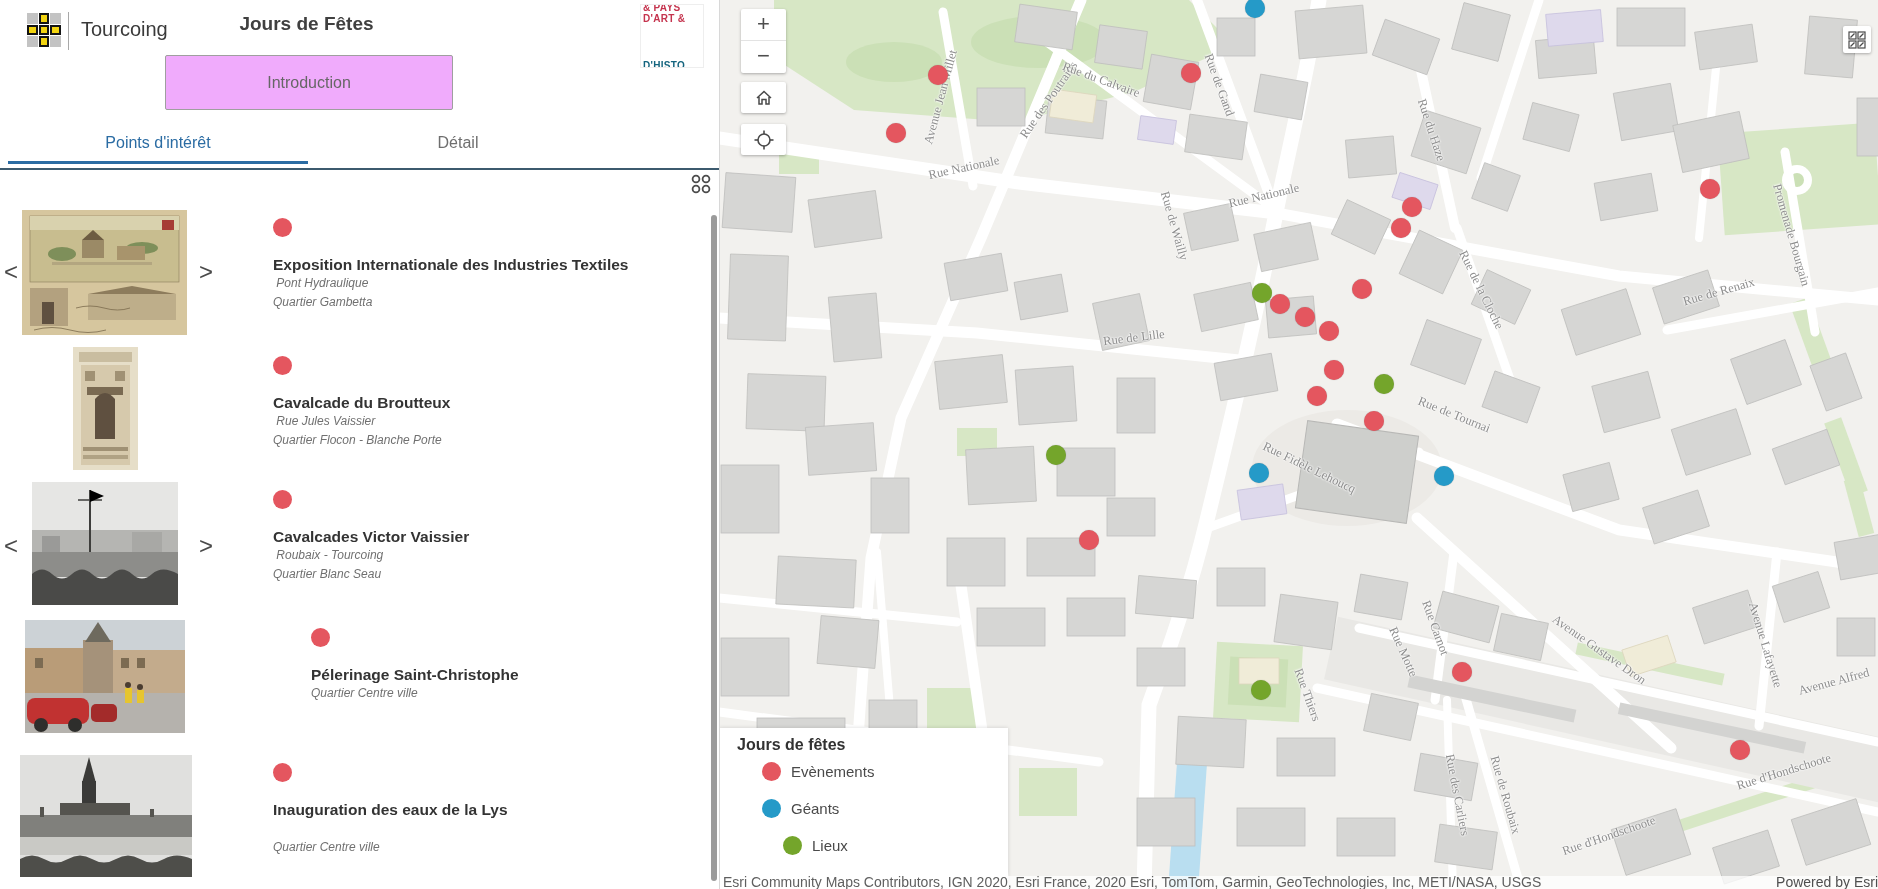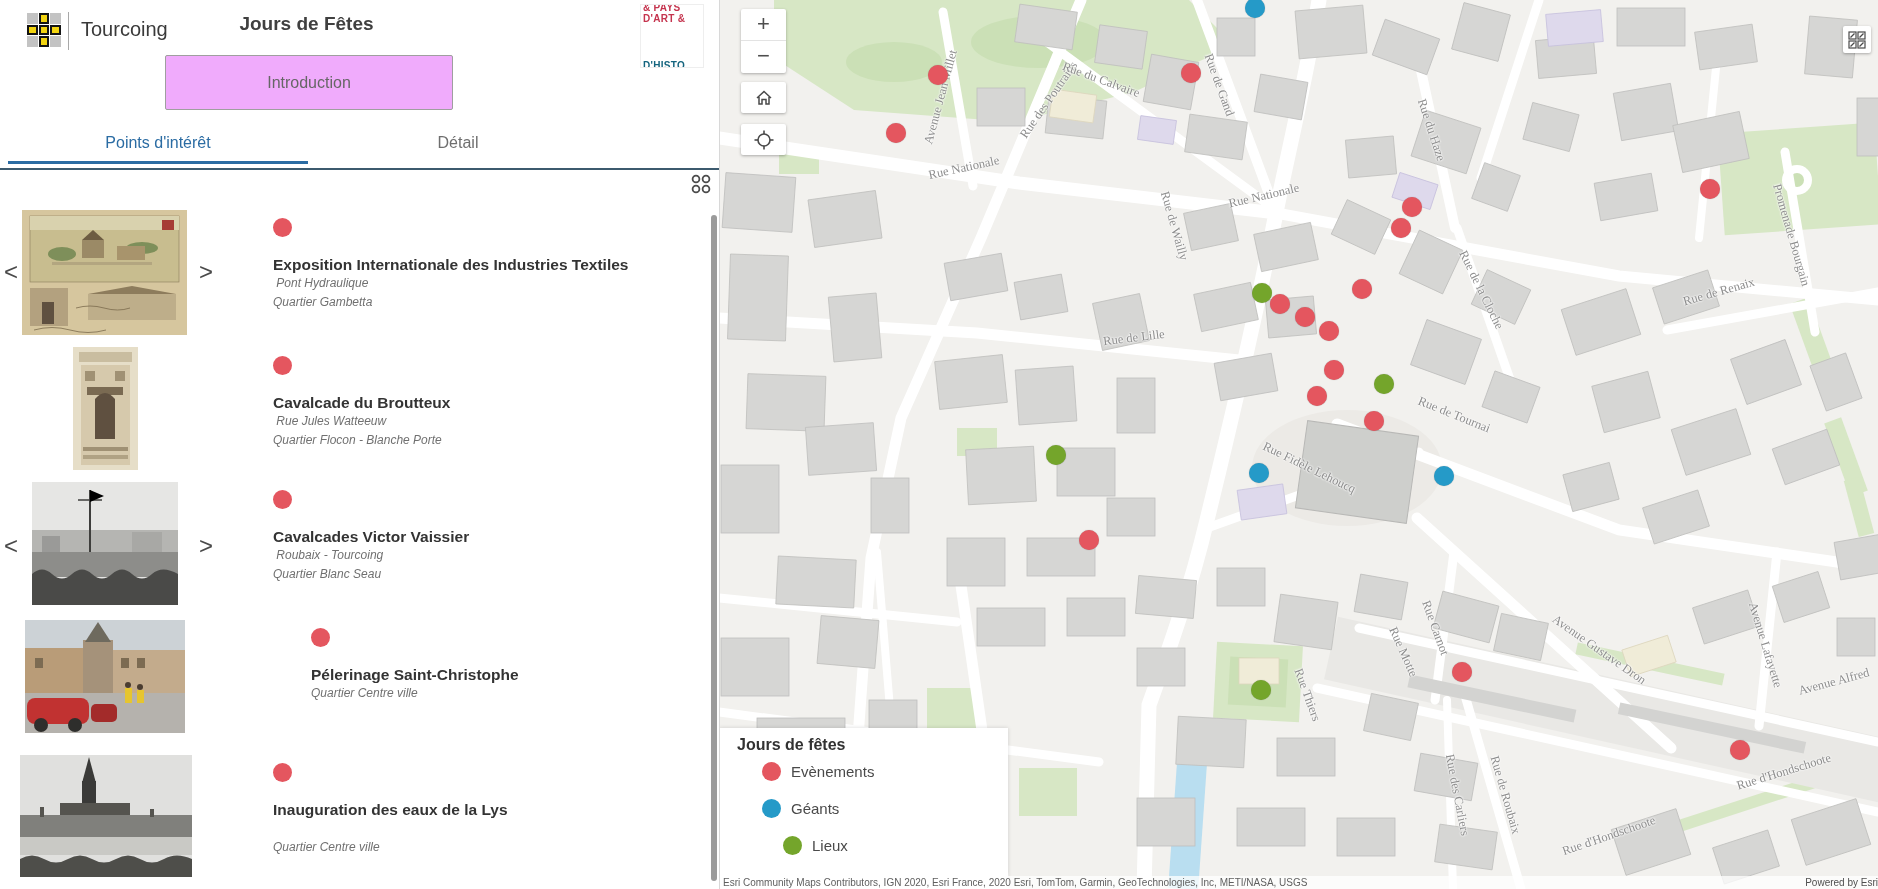--- a/index.html
+++ b/index.html
@@ -42,21 +42,21 @@
   .zbtn{width:45px;height:32px;font-size:22px;line-height:30px;text-align:center;cursor:pointer;user-select:none;}
   .zbtn.plus{border-bottom:1px solid #e3e3e3;box-sizing:border-box;}
   .homebtn{left:22px;top:82px;width:45px;height:31px;display:flex;align-items:center;justify-content:center;cursor:pointer;}
   .locatebtn{left:22px;top:124px;width:45px;height:31px;display:flex;align-items:center;justify-content:center;cursor:pointer;}
   .expandbtn{left:1124px;top:26px;width:28px;height:27px;display:flex;align-items:center;justify-content:center;cursor:pointer;}
   .legend{position:absolute;left:0;top:728px;width:289px;height:161px;background:#fff;box-shadow:0 0 4px rgba(0,0,0,.15);z-index:3;}
   .legend-title{position:absolute;left:18px;top:8px;font-size:16px;font-weight:700;color:#323232;}
   .legend-row{position:absolute;left:43px;display:flex;align-items:center;}
   .legend-swatch{width:19px;height:19px;border-radius:50%;margin-right:10px;}
   .legend-label{font-size:15px;color:#4a4a4a;}
-  .attribution{position:absolute;left:0;bottom:0;width:1159px;height:13px;background:rgba(255,255,255,.75);z-index:4;font-size:10px;color:#5f5f5f;line-height:13px;padding-left:4px;box-sizing:border-box;display:flex;justify-content:space-between;}
+  .attribution{position:absolute;left:0;bottom:0;width:1159px;height:13px;background:rgba(255,255,255,.75);z-index:4;font-size:14px;color:#5f5f5f;line-height:13px;padding-left:4px;box-sizing:border-box;display:flex;justify-content:space-between;}
   .attribution .right{color:#4f4f4f;}
 </style>
 </head>
 <body>
 
 <div id="stage">
 
   <div class="map">
     <svg class="base" width="1159" height="889" viewBox="0 0 1159 889">
       <rect width="1159" height="889" fill="#f2f1ee"></rect>
@@ -415,21 +415,21 @@
           <path d="M22,52 q10,-12 20,0" fill="#5f5040"></path>
           <rect x="12" y="24" width="10" height="10" fill="#a09174"></rect>
           <rect x="42" y="24" width="10" height="10" fill="#a09174"></rect>
           <rect x="10" y="100" width="45" height="4" fill="#a09174"></rect>
           <rect x="10" y="108" width="45" height="4" fill="#b0a284"></rect>
         </svg>
     </div>
     <div class="item-text" style="top:356px;">
       <div class="item-dot" style="background: rgb(228, 86, 95);"></div>
       <div class="item-title">Cavalcade du Broutteux</div>
-      <div class="item-sub"> Rue Jules Watteeuw</div>
+      <div class="item-sub"> Rue Jules Vaissier</div>
       <div class="item-sub">Quartier Flocon - Blanche Porte</div>
     </div>
 
     <div class="thumb" style="left:32px;top:482px;width:146px;height:123px;">
       <svg width="146" height="123" viewBox="0 0 146 123">
           <rect width="146" height="123" fill="#e6e6e4"></rect>
           <rect y="48" width="146" height="26" fill="#b5b5b2"></rect>
           <rect x="10" y="54" width="18" height="20" fill="#9a9a98"></rect>
           <rect x="100" y="50" width="30" height="24" fill="#a8a8a5"></rect>
           <line x1="58" y1="8" x2="58" y2="72" stroke="#3e3e3c" stroke-width="2"></line>

